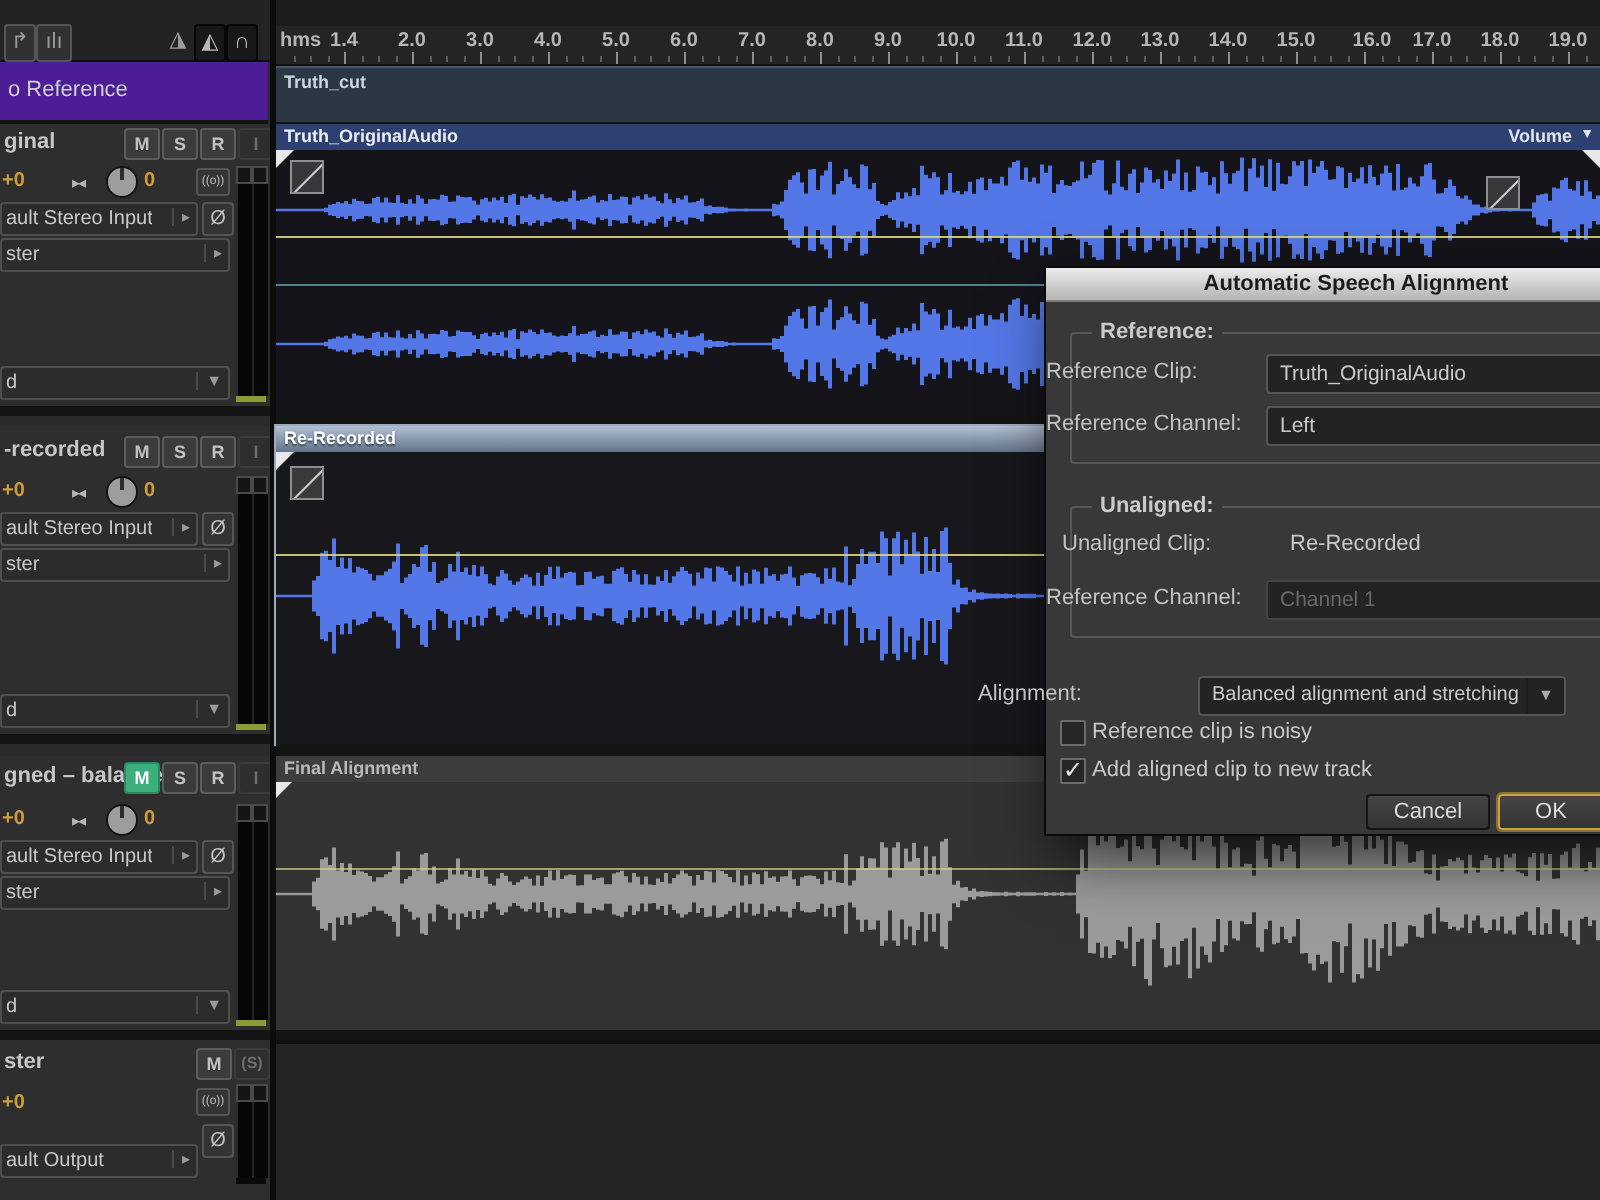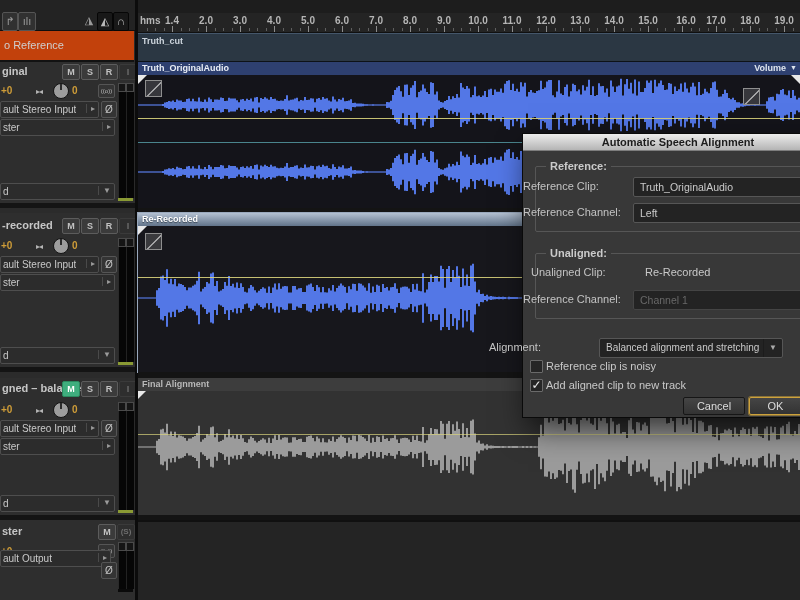--- a/index.html
+++ b/index.html
@@ -7,21 +7,21 @@
     font-family:"Liberation Sans",sans-serif;color:#c8c8c8;-webkit-font-smoothing:antialiased;}
   .abs{position:absolute;}
 
   
   #left-panel{left:0;top:0;width:135px;height:600px;background:#2b2b2b;}
   #lp-toolbar{left:0;top:0;width:135px;height:30px;background:#232323;border-bottom:1px solid #0e0e0e;}
   .tool-btn{position:absolute;top:12px;height:17px;min-width:14px;text-align:center;font-size:11px;
     line-height:17px;color:#9a9a9a;}
   .tool-raised{background:#313131;border:1px solid #555;border-radius:2px;}
   .tool-pressed{background:#181818;border:1px solid #060606;border-radius:2px;color:#b9b9b9;}
-  #ref-row{left:0;top:31px;width:134px;height:29px;background:#c2410c;border-bottom:2px solid #121212;}
+  #ref-row{left:0;top:31px;width:134px;height:29px;background:#4c1d95;border-bottom:2px solid #121212;}
   #ref-row .lbl{position:absolute;left:4px;top:8px;font-size:11px;color:#cfcfcf;}
   .lp-track{position:absolute;left:0;width:135px;background:#2e2e2e;border-bottom:5px solid #141414;}
   .tname{position:absolute;left:2px;font-size:11px;font-weight:bold;color:#c6c6c6;white-space:nowrap;}
   .tbtn{position:absolute;width:16px;height:14px;background:#3b3b3b;border:1px solid #5c5c5c;border-radius:2px;
     font-size:9px;font-weight:bold;color:#c2c2c2;text-align:center;line-height:14px;}
   .tbtn.dim{background:transparent;border-color:#3a3a3a;color:#6e6e6e;}
   .tbtn.solo-on{background:var(--solo-green);border-color:#2a8a5f;color:#fff;}
   .vol{position:absolute;left:1px;font-size:10px;font-weight:bold;color:var(--value-yellow);}
   .pan-ico{position:absolute;font-size:8px;color:#b5b5b5;letter-spacing:-1px;}
   .knob{position:absolute;width:14px;height:14px;border-radius:50%;background:#9d9d9d;border:1px solid #141414;}
@@ -222,21 +222,21 @@
           <span class="grn"></span>
       </span>
     </div>
 
     <div class="lp-track" style="top:520px;height:80px;border-bottom:none;">
       <span class="tname" style="top:5px;">ster</span>
       <span class="tbtn" style="left:98px;top:4px;">M</span>
       <span class="tbtn dim" style="left:117px;top:4px;font-size:8px;">(S)</span>
       <span class="vol" style="top:26px;">+0</span>
       <span class="mon-btn" style="left:98px;top:24px;">((o))</span>
-      <span class="sel" style="top:30px;width:97px;padding-left:12px;">
+      <span class="sel" style="top:52px;width:97px;">
         <span class="txt">ault Output</span>
         <span class="arr">▸</span>
       </span>
       <span class="phase-btn" style="left:101px;top:42px;">Ø</span>
       <span class="meter" style="top:22px;bottom:8px;">
         <span class="sq" style="left:0;"></span>
           <span class="sq" style="left:8px;"></span>
         <span class="cols">
             <i></i>
           </span>

